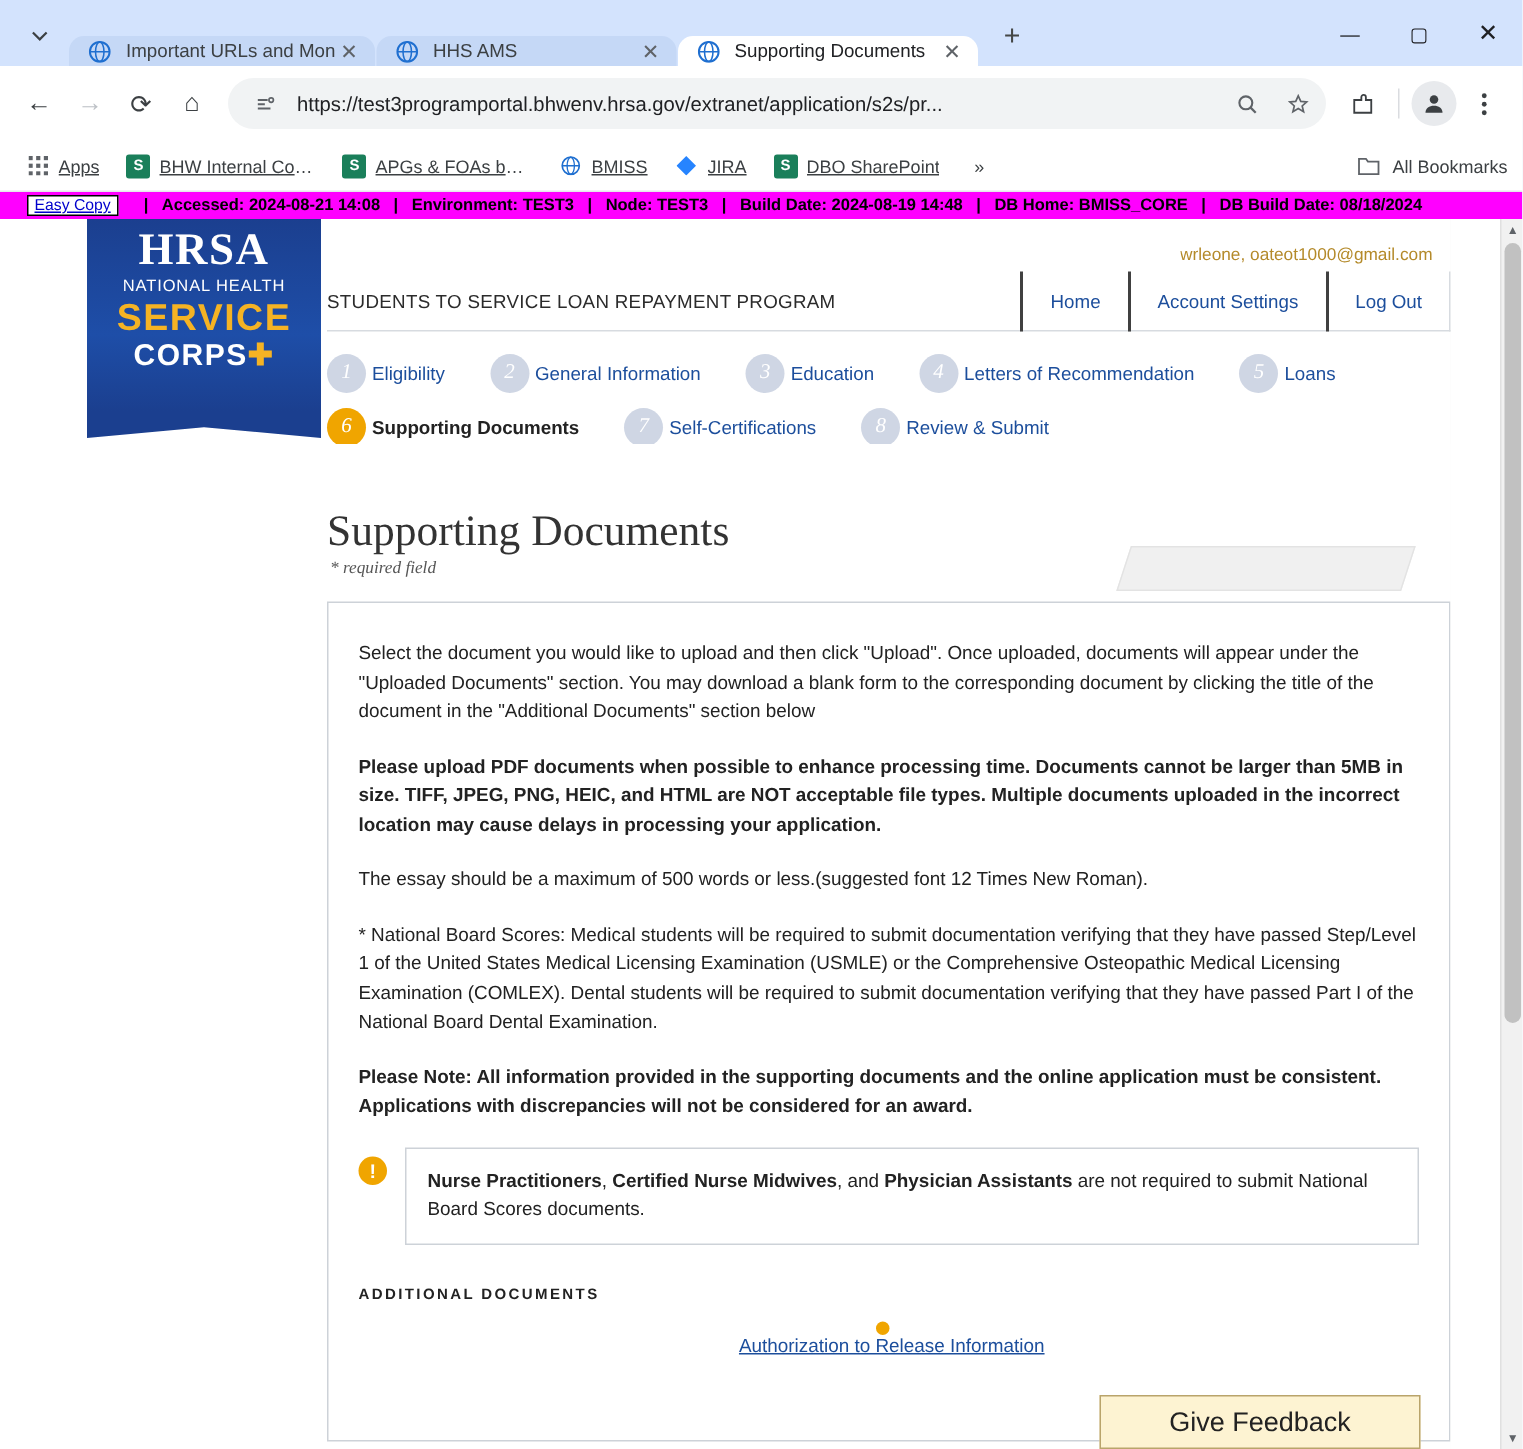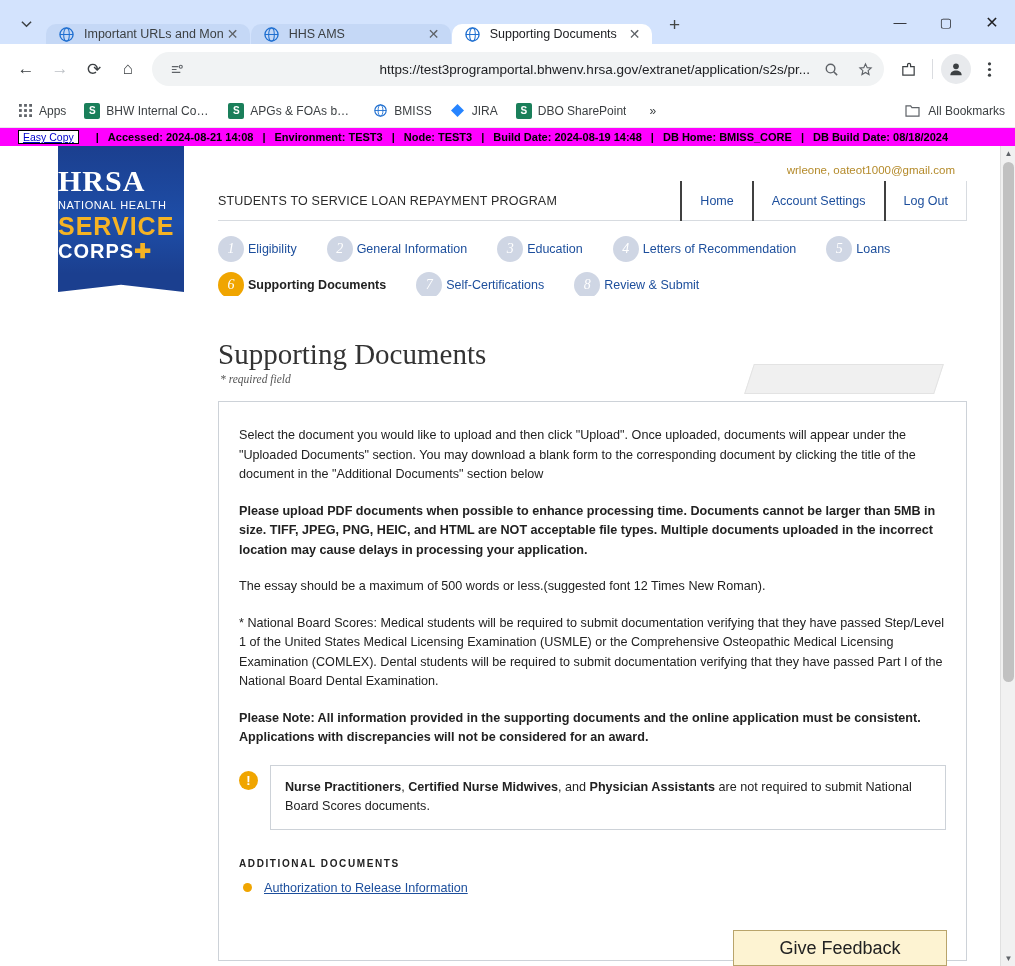--- a/index.html
+++ b/index.html
@@ -106,21 +106,20 @@
   .navbtn.disabled { color: #bdc1c6; }
   .omnibox {
     flex: 1 1 auto;
     height: 34px;
     background: #f1f3f4;
     border-radius: 18px;
     display: flex; align-items: center;
     padding: 0 6px 0 12px;
     margin: 0 6px;
     gap: 8px;
-    text-align: right;
   }
   .omnibox .url {
     flex: 1 1 auto;
     font-size: 13.5px;
     color: #202124;
     white-space: nowrap; overflow: hidden;
   }
   .omni-icon {
     width: 26px; height: 26px;
     display: flex; align-items: center; justify-content: center;
@@ -151,21 +150,21 @@
   }
   .bm {
     display: flex; align-items: center;
     gap: 6px;
     padding: 3px 7px;
     border-radius: 5px;
     white-space: nowrap;
     max-width: 140px;
     overflow: hidden;
   }
-  .bm .bm-label { overflow: hidden; text-overflow: ellipsis; white-space: nowrap; }
+  .bm .bm-label { overflow: hidden; text-overflow: ellipsis; white-space: nowrap; text-decoration: underline; }
   .bm-ico {
     width: 16px; height: 16px; flex: 0 0 16px;
     display: flex; align-items: center; justify-content: center;
     font-size: 11px;
   }
   .bm-ico.sp { background: #1a7f5a; color: #fff; border-radius: 2px; font-weight: bold; font-size: 10px; }
   .bm-ico.globe { color: #1f6fd0; }
   .bm-ico.jira { color: #2684ff; }
   .bm-ico.apps { color: #5f6368; font-size: 13px; }
   .bm-ico.folder { color: #f0b429; }
@@ -220,24 +219,25 @@
   .content-col {
     position: absolute;
     left: 218px; right: 48px; top: 0; bottom: 0;
     background: #ffffff;
   }
 
   
   .logo {
     position: absolute;
     left: 58px; top: 0;
-    width: 126px; height: 128px;
+    width: 156px; height: 128px;
     background: linear-gradient(#1b3f8f, #1e4ea8 60%, #1b3f8f);
     color: #fff;
-    padding-top: 18px;
+    text-align: center;
+    padding-top: 4px;
   }
   .logo:after {
     content: "";
     position: absolute; left: 0; right: 0; bottom: -18px;
     height: 18px;
     background: linear-gradient(#1b3f8f, #1b3f8f);
     clip-path: polygon(0 0, 100% 0, 100% 100%, 50% 60%, 0 100%);
   }
   .logo .hrsa {
     font-family: "Liberation Serif", serif;
@@ -401,20 +401,21 @@
     font-size: 10px;
     letter-spacing: 1.6px;
     color: #222;
     margin: 28px 0 12px 0;
     font-weight: bold;
   }
   ul.doclist { list-style: none; margin: 0; padding: 0 0 0 4px; }
   ul.doclist li {
     display: flex; align-items: center;
     margin-bottom: 12px;
+    flex-direction: column;
   }
   ul.doclist li .bullet {
     width: 9px; height: 9px; border-radius: 50%;
     background: #f0a500;
     margin-right: 12px;
     flex: 0 0 9px;
   }
   ul.doclist li a {
     font-size: 12.6px;
     color: #1c4e9c;

